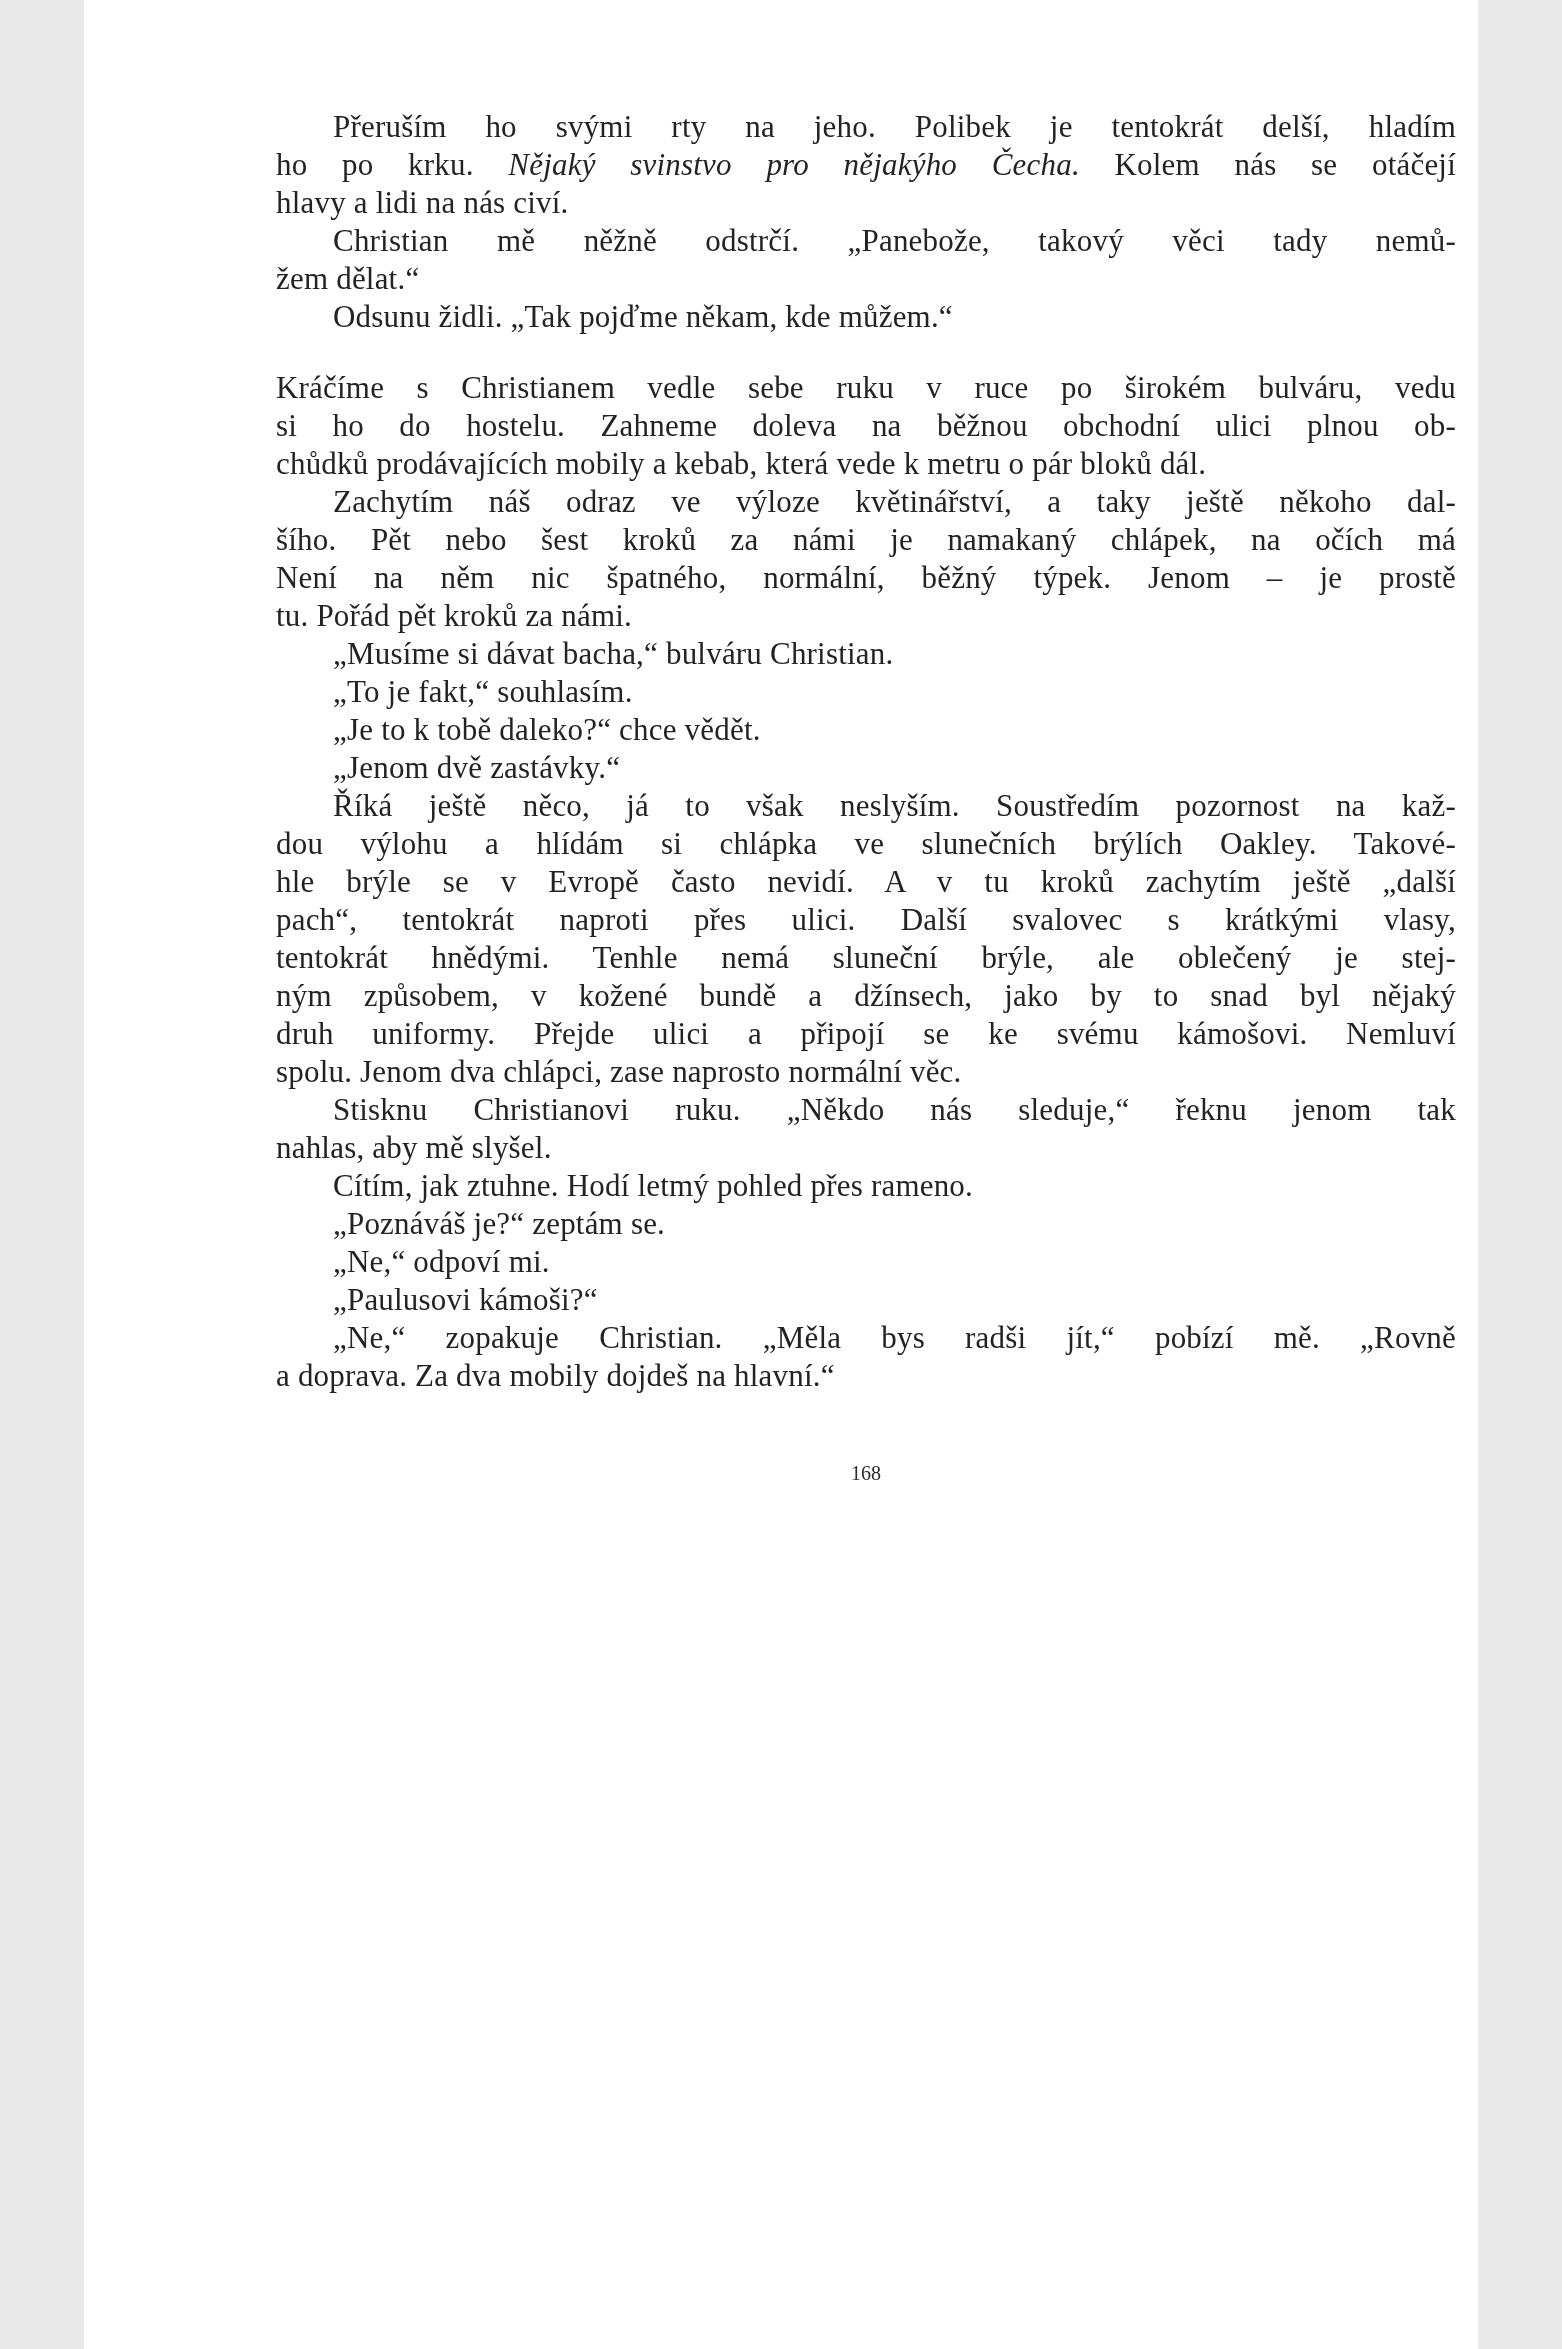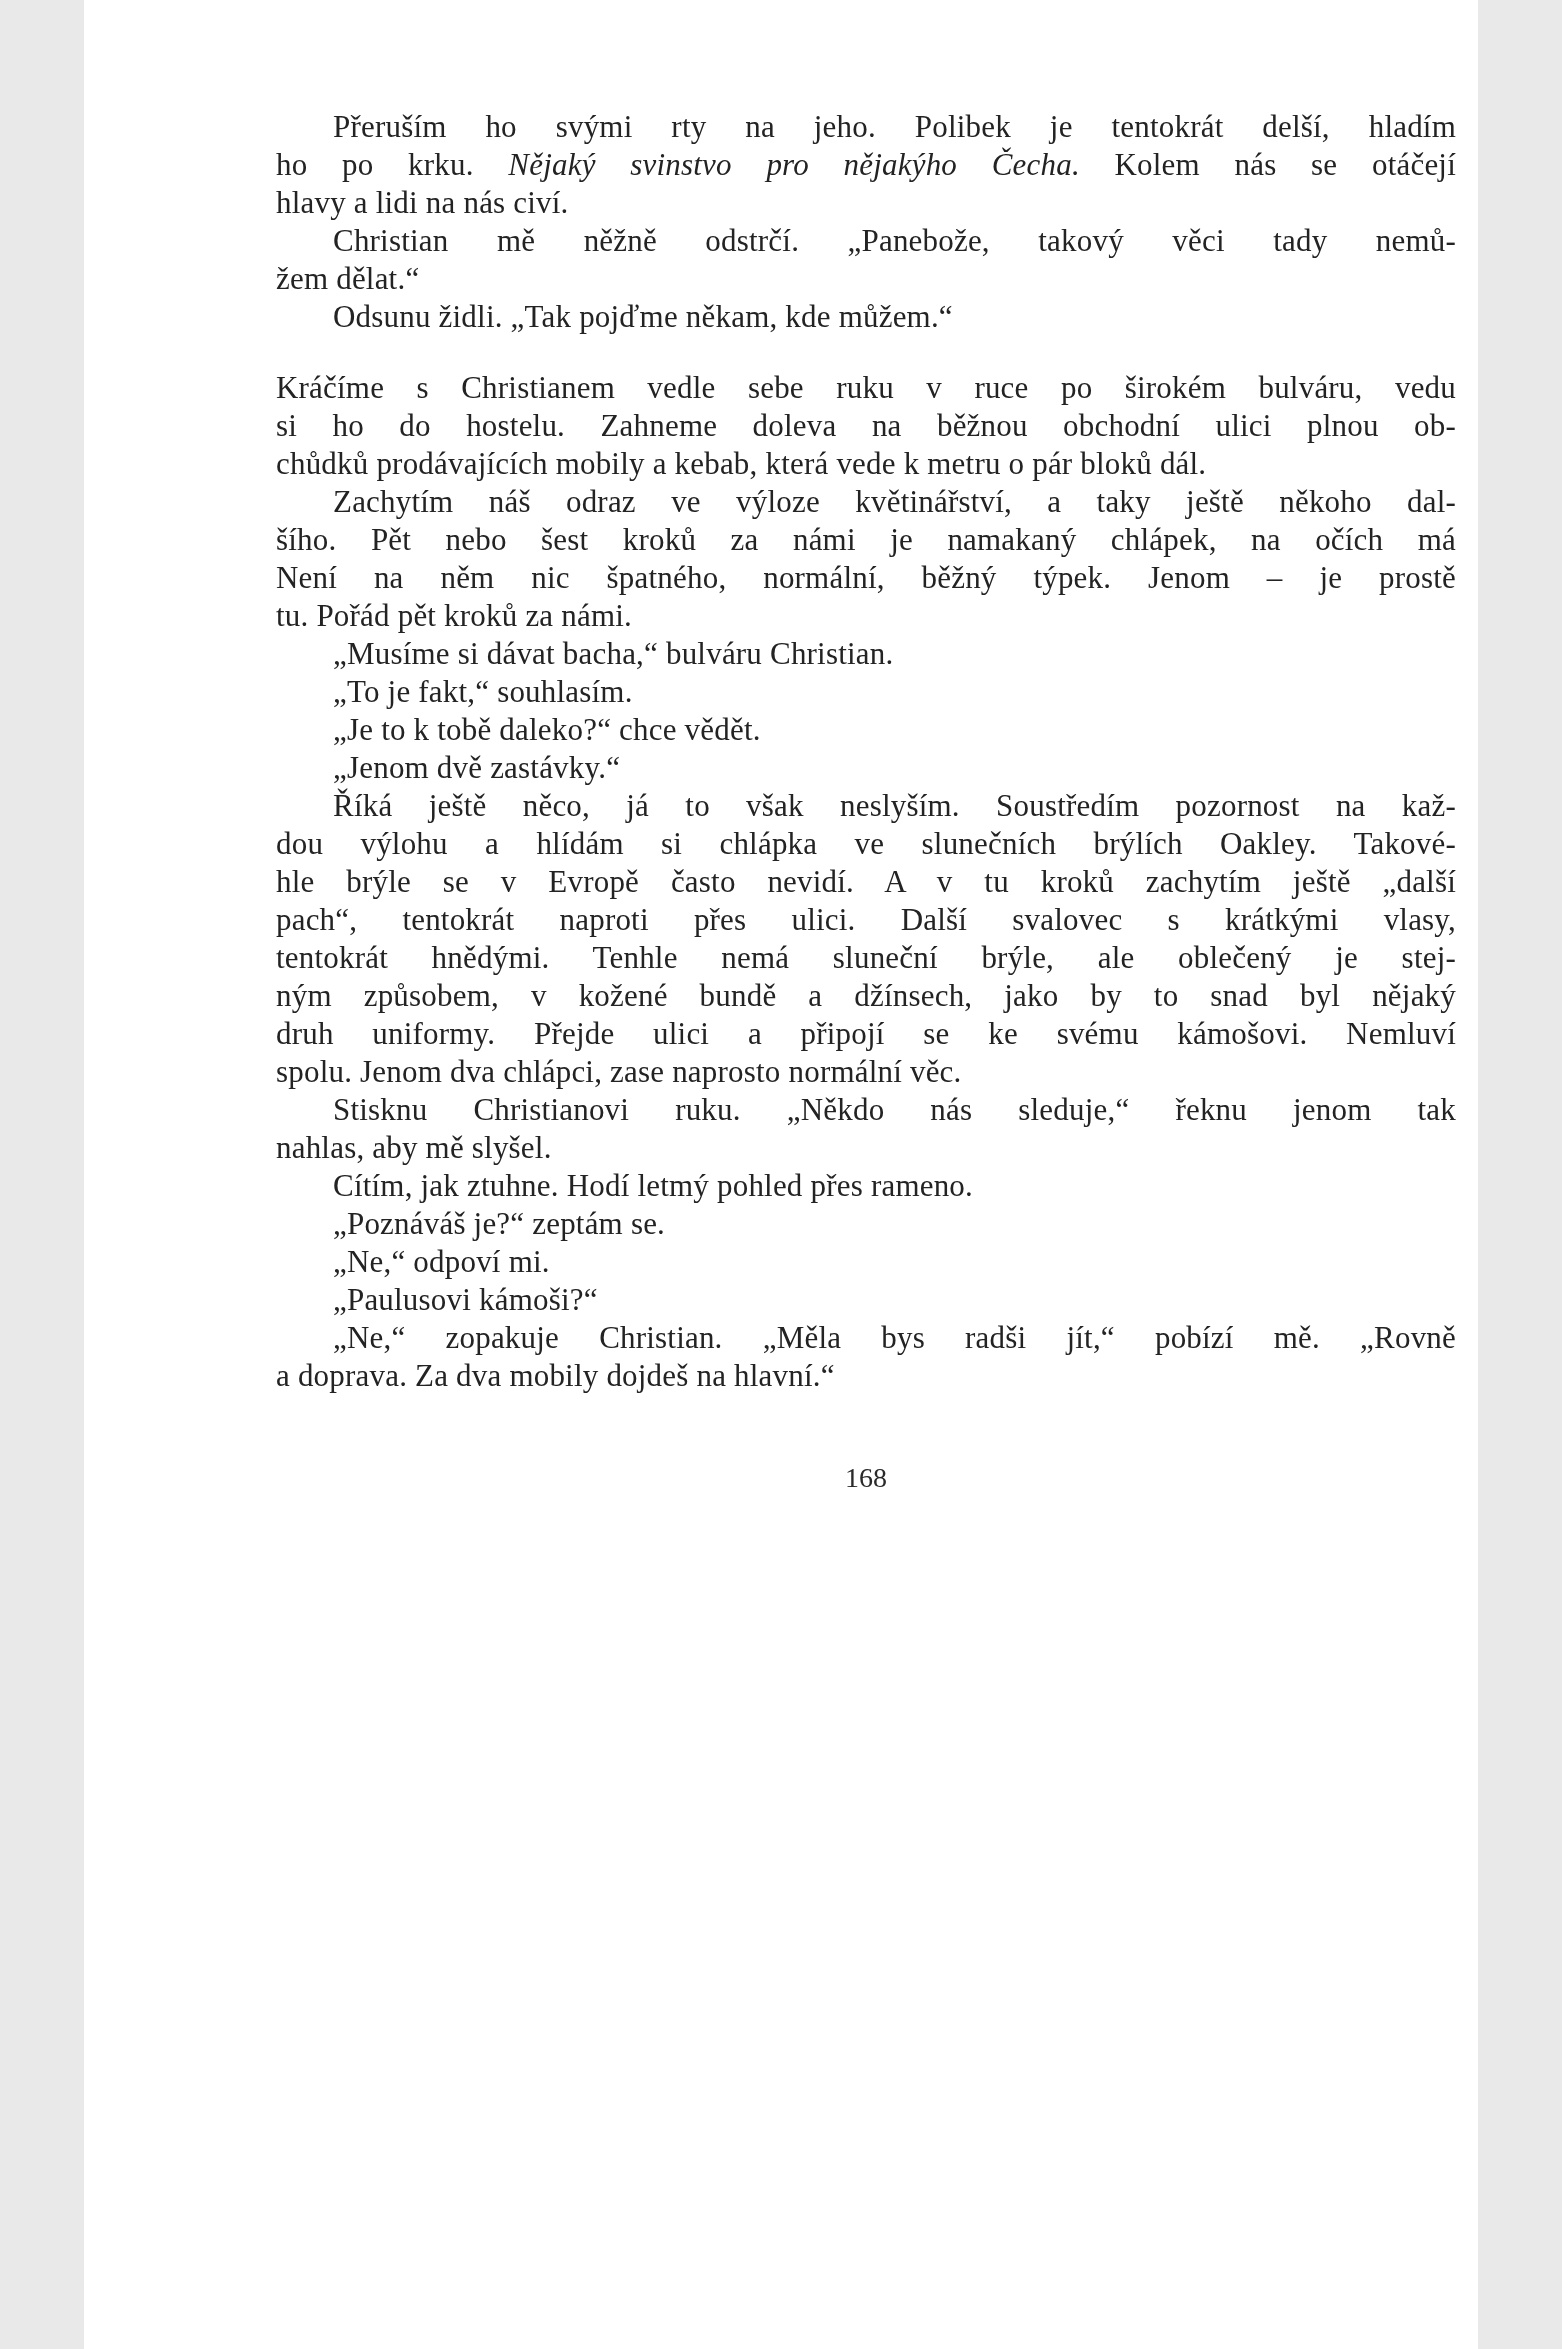--- a/index.html
+++ b/index.html
@@ -44,21 +44,21 @@
   .spacer {
     height: 33px;
   }
   .italic { font-style: italic; }
   .pageno {
     position: absolute;
     left: 192px;
     top: 1462px;
     width: 1180px;
     text-align: center;
-    font-size: 28px;
+    font-size: 20px;
     color: #2a2a2a;
   }
 </style>
 </head>
 <body>
 
 <div class="page">
   <div class="text-block">
       <div class="para indent">
         <div class="line"><span>Přeruším ho svými rty na jeho. Polibek je tentokrát delší, hladím</span></div>

